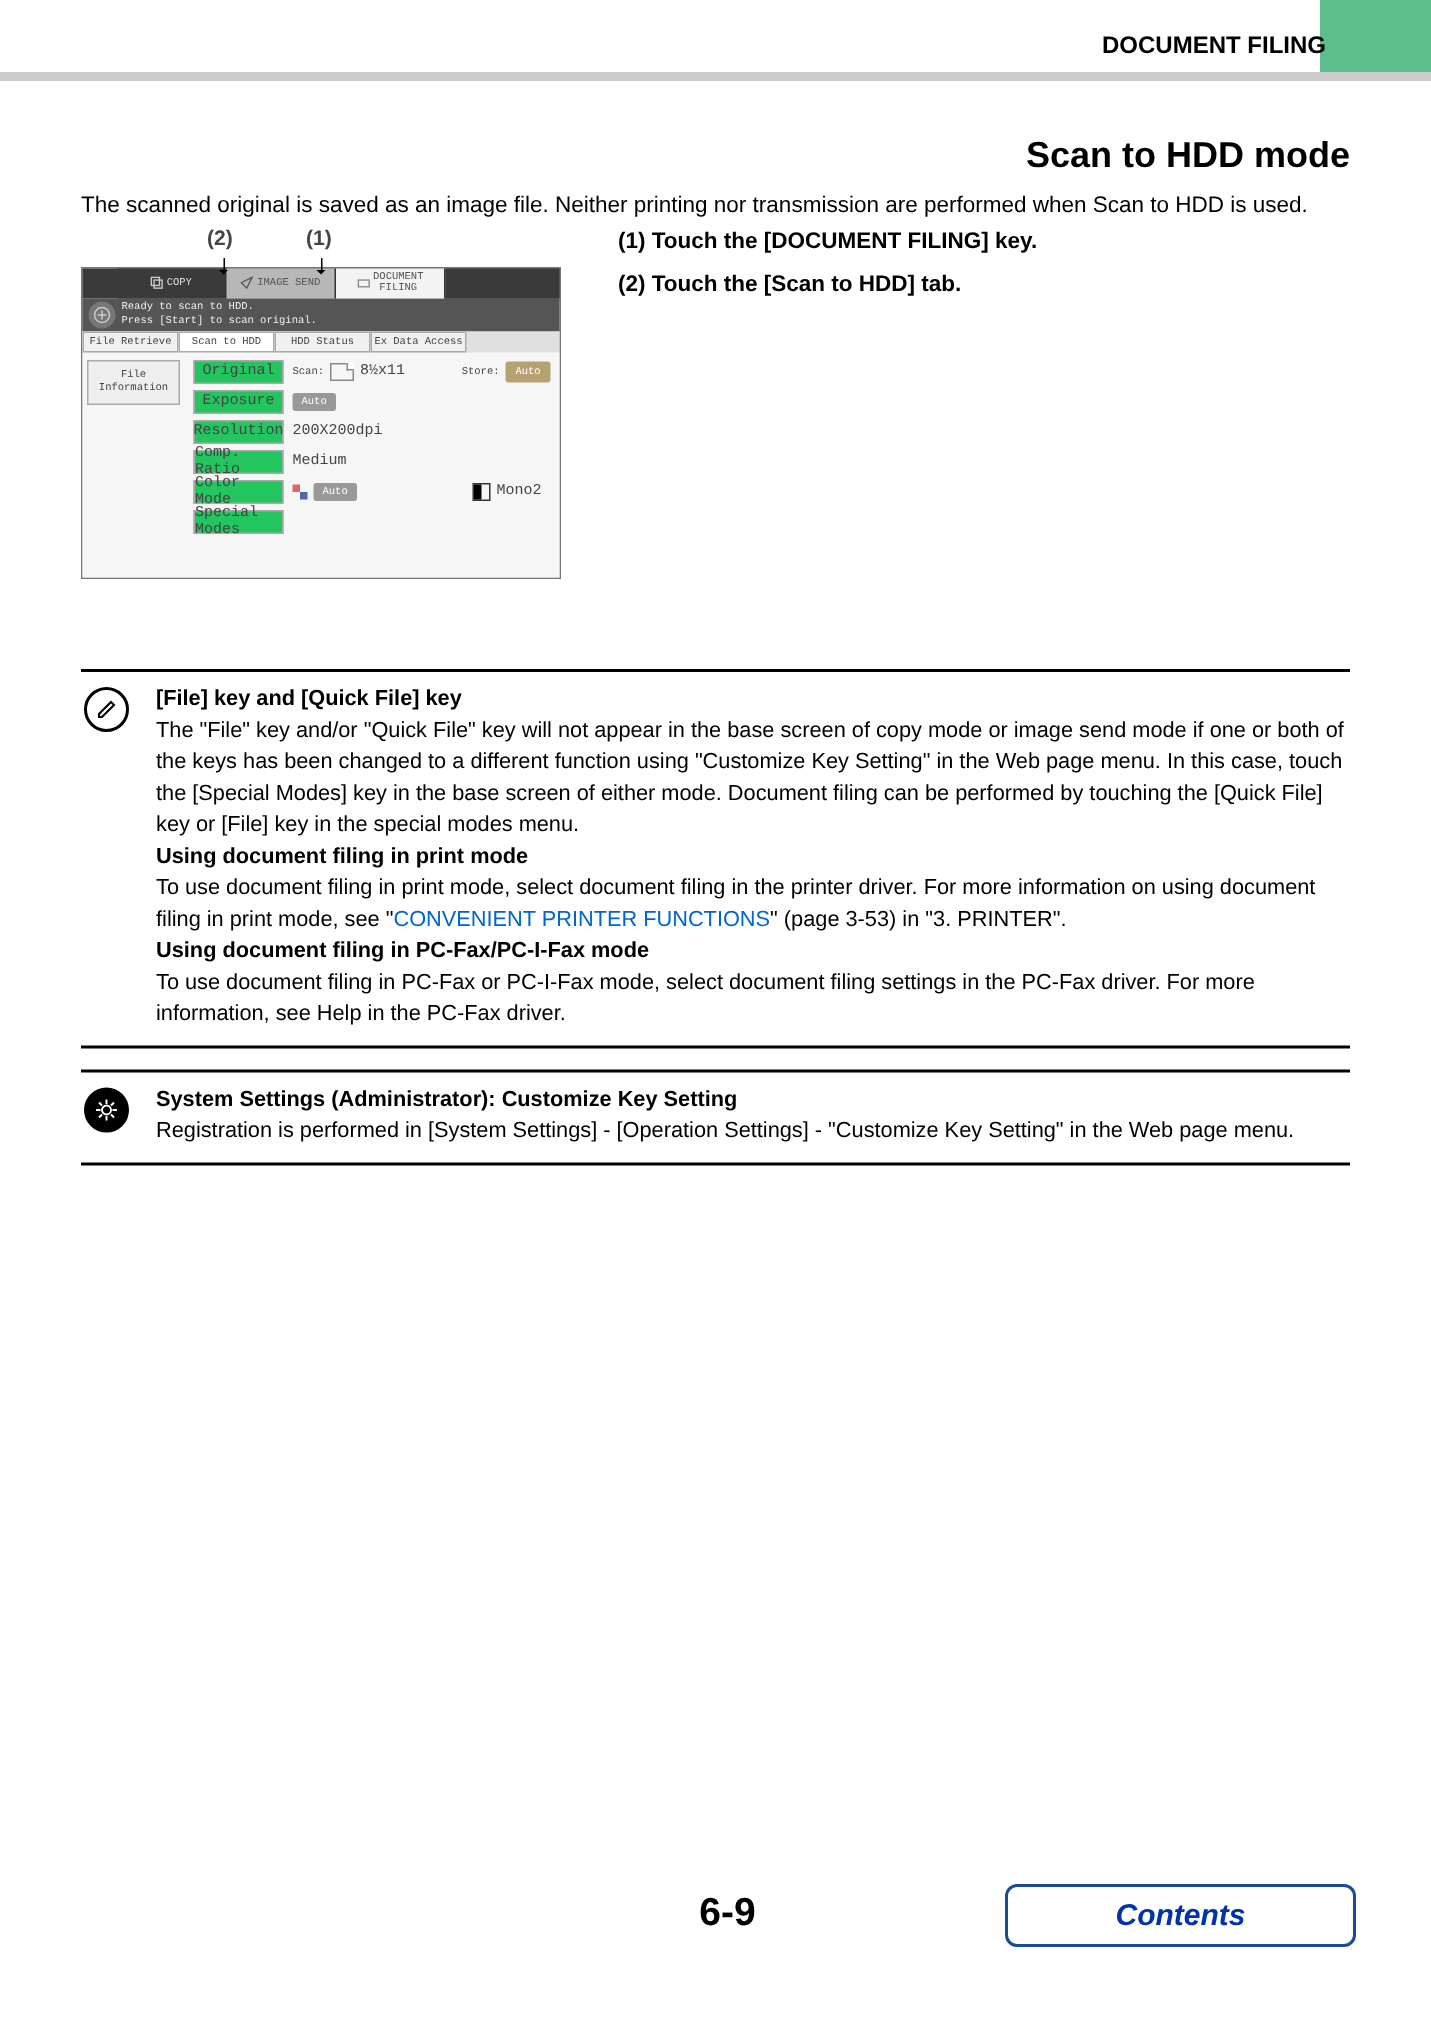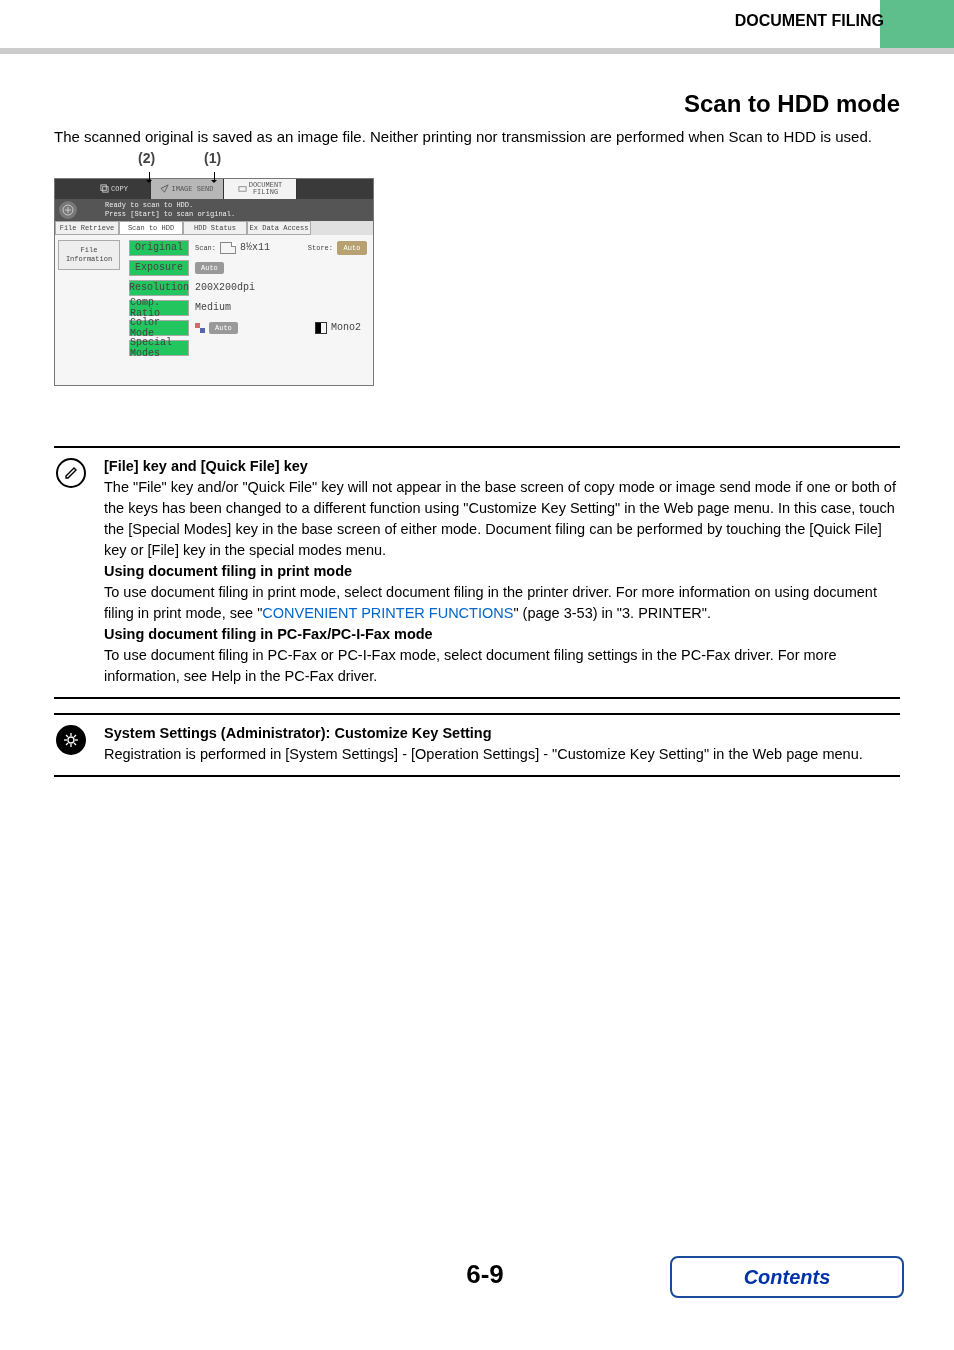--- a/index.html
+++ b/index.html
@@ -7,21 +7,21 @@
     font-family: Arial, Helvetica, sans-serif;
     font-size: 15px;
     color: #000;
     background: #fff;
     width: 954px;
     height: 1350px;
     position: relative;
   }
   .top-bar { height: 50px; position: relative; }
   .top-bar .title-right {
-    position: absolute; right: 70px; top: 12px; font-weight: bold; font-size: 16px;
+    position: absolute; right: 70px; top: 22px; font-weight: bold; font-size: 16px;
   }
   .top-bar .bar-line { position: absolute; left: 0; right: 0; top: 48px; height: 6px; background: #ccc;}
   .top-bar .bar-green { position: absolute; right: 0; width: 74px; top: 0; height: 48px; background: #5EBF8C;}
   .content { padding: 0 54px; }
   h2 { font-size: 24px; margin: 40px 0 8px; font-weight: bold; text-align: right; }
   .intro { line-height: 1.45; margin-bottom: 2px; }
 
   .two-col { display: flex; gap: 38px; align-items: flex-start; }
   .steps { padding-top: 2px; }
   .steps .step { font-weight: bold; font-size: 15px; margin-bottom: 12px; }
@@ -47,21 +47,21 @@
   .tabs-row { display:flex; height:20px; background:#3a3a3a;padding-left:23px;}
   .tab { flex:0 0 auto; width:72px; display:flex; align-items:center; justify-content:center;
     font-size:7px; color:#555; border-right:1px solid #333;}
   .tab.dark { background:#3a3a3a; color:#ddd;}
   .tab.light { background:#ddd;text-align:center;}
   .tab.lighter { background:#f3f3f3;}
   .tab svg, .tab .ic { width:9px; height:9px; margin-right:2px;}
   .status-row { display:flex; align-items:center; height:22px; background:#555;}
   .status-ic { width:18px; height:18px; margin:0 4px; border-radius:50%; background:#777;
     display:flex; align-items:center; justify-content:center; color:#ddd; font-size:10px;}
-  .status-text { color:#eee; font-size:7px; line-height:1.2; flex:1;margin-left:24px;}
+  .status-text { color:#eee; font-size:7px; line-height:1.2; flex:1;}
   .subtabs { display:flex; height:14px; background:#e0e0e0;}
   .subtab { width:62px; border:1px solid #aaa; margin:0; display:flex; align-items:center; justify-content:center;
     font-size:7px; background:#f0f0f0;}
   .subtab.active { background:#fff;}
   .body-area { display:flex; background:#f6f6f6; min-height:150px;}
   .left-col { width:62px; padding:5px 3px;}
   .file-info { height:28px; border:1px solid #aaa; background:#eee; display:flex;
     align-items:center; justify-content:center; text-align:center; font-size:7px; line-height:1.2;}
   .right-col { flex:1; padding:6px 6px;}
   .opt-row { display:flex; align-items:center; margin-bottom:6px; height:14px;}
@@ -200,20 +200,24 @@
               <span class="opt-val">Mono2</span>
             </div>
             <div class="opt-row">
               <div class="opt-btn">Special Modes</div>
             </div>
           </div>
         </div>
       </div>
     </div>
 
+    <div class="steps">
+      <div class="step">(1)   Touch the [DOCUMENT FILING] key.</div>
+      <div class="step">(2)   Touch the [Scan to HDD] tab.</div>
+    </div>
   </div>
 
   <div class="info-box">
     <div class="info-ic">
       <svg width="16" height="16" viewBox="0 0 16 16">
           <path d="M3 13 L5 13 L13 5 L11 3 L3 11 Z" fill="none" stroke="#000" stroke-width="1.4"></path>
         </svg>
     </div>
     <div class="info-text">
       <b>[File] key and [Quick File] key</b><br>

